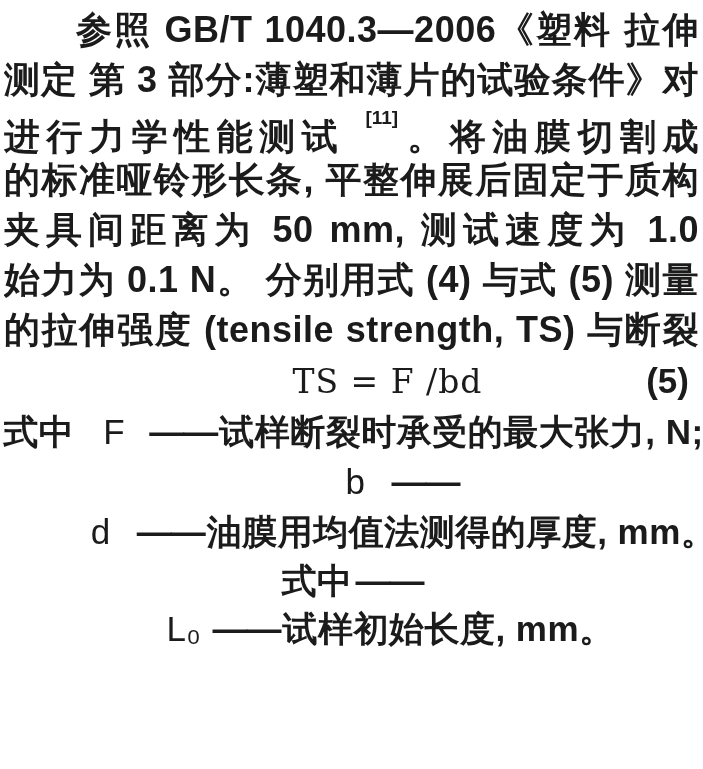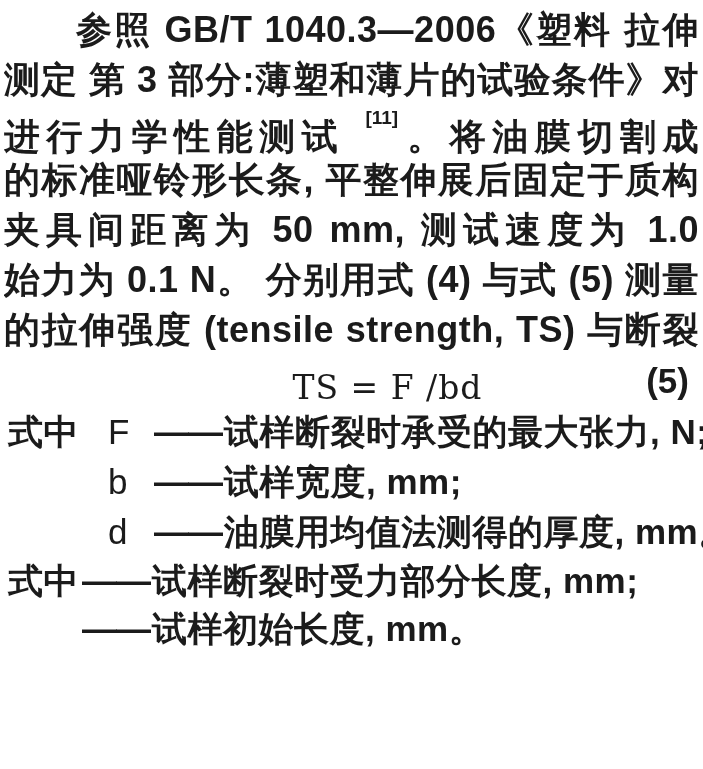--- a/index.html
+++ b/index.html
@@ -36,21 +36,21 @@
     top: -0.62em;
     margin: 0 3px 0 5px;
     letter-spacing: 0;
     padding-left: 16px;
   }
   
   .formula {
     position: relative;
     display: flex;
     justify-content: center;
-    align-items: flex-end;
+    align-items: center;
     height: 52px;
     font-size: 33px;
   }
   .formula-body {
     font-family: "DejaVu Serif", "Liberation Serif", serif;
     font-weight: 400;
     letter-spacing: 1px;
     white-space: pre;
   }
   #eq5 .formula-body { transform: translateX(36px); }
@@ -71,20 +71,21 @@
   }
   
   .def-row {
     display: flex;
     align-items: baseline;
     font-size: 35px;
     line-height: 50px;
     height: 50px;
     white-space: nowrap;
     letter-spacing: 0.5px;
+    justify-content: center;
   }
   .def6 .def-row { height: 48px; line-height: 48px; }
   .def-intro {
     display: inline-block;
     width: 100px;
     padding-left: 4px;
     flex: 0 0 auto;
   }
   .def6 .def-intro { width: 74px; }
   .def-var {
@@ -124,37 +125,36 @@
     <div class="def-row">
       <span class="def-intro">式中</span>
       <span class="def-var">F</span>
       <span class="def-dash">——</span>
       <span class="def-text">试样断裂时承受的最大张力, N;</span>
     </div>
     <div class="def-row">
       <span class="def-intro"></span>
       <span class="def-var">b</span>
       <span class="def-dash">——</span>
-      <span class="def-text">试样宽度, mm;</span>
     </div>
     <div class="def-row">
       <span class="def-intro"></span>
       <span class="def-var">d</span>
       <span class="def-dash">——</span>
       <span class="def-text">油膜用均值法测得的厚度, mm。</span>
     </div>
   </div>
 
 
   <div class="def6">
     <div class="def-row">
       <span class="def-intro">式中</span>
       <span class="def-dash">——</span>
-      <span class="def-text">试样断裂时受力部分长度, mm;</span>
     </div>
     <div class="def-row">
       <span class="def-intro"></span>
+      <span class="def-var">L₀</span>
       <span class="def-dash">——</span>
       <span class="def-text">试样初始长度, mm。</span>
     </div>
   </div>
 
 </div>
 
 </body></html>

